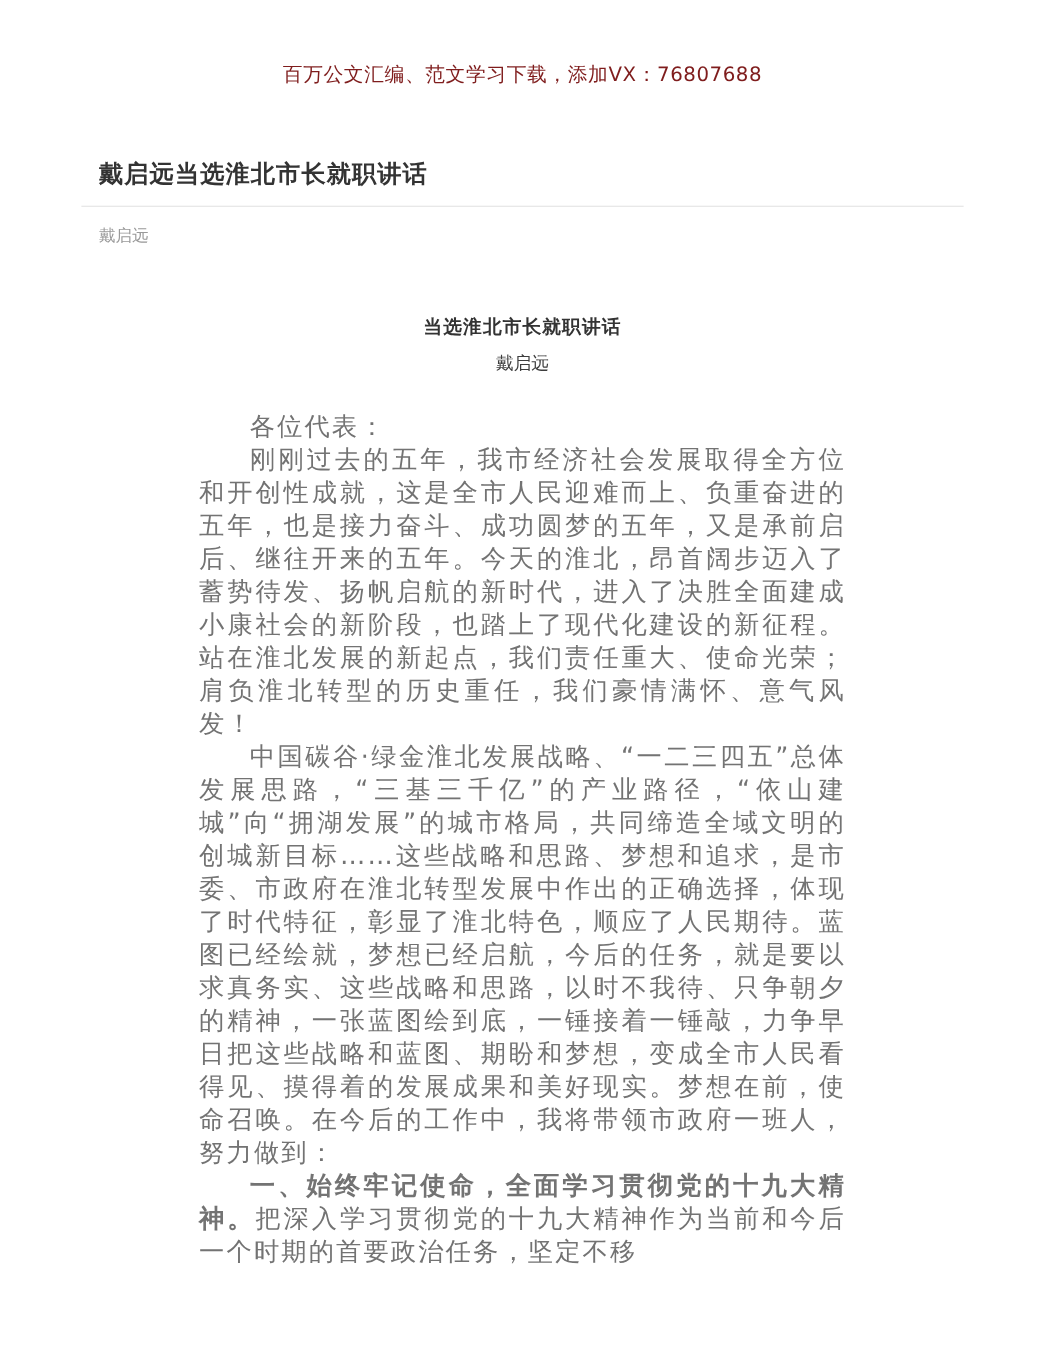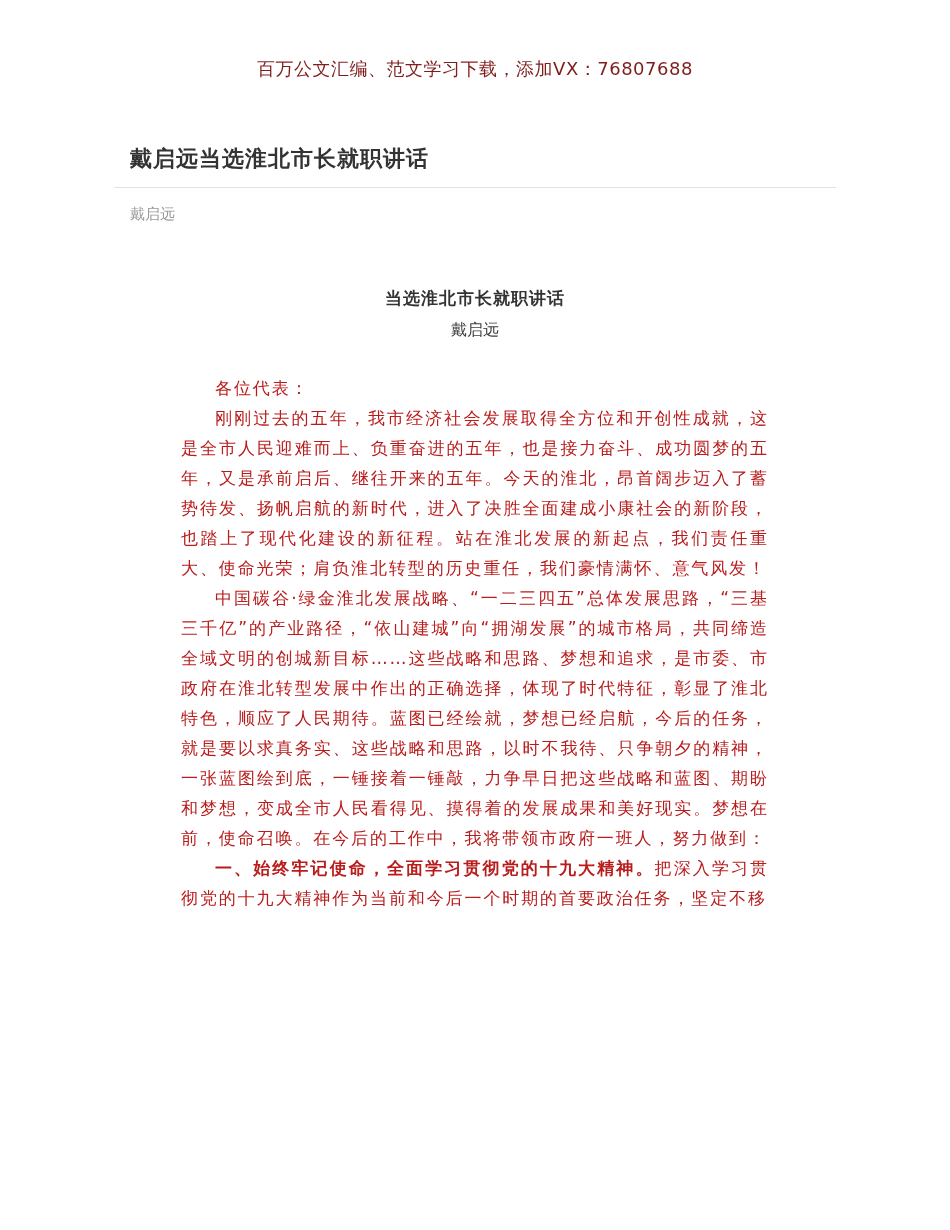--- a/index.html
+++ b/index.html
@@ -21,21 +21,21 @@
     padding-top: 57px;
     text-align: center;
     font-size: 18px;
     font-weight: 500;
     color: #7f1d1d;
     letter-spacing: 0.5px;
     line-height: 24px;
   }
   .article-header {
     margin-top: 62px;
-    padding: 0 114px;
+    padding: 0 74px;
   }
   .article-title {
     margin: 0 0 0 16px;
     font-size: 22px;
     font-weight: 600;
     color: #333333;
     letter-spacing: 1px;
     line-height: 32px;
   }
   hr.title-rule {
@@ -69,27 +69,27 @@
     line-height: 22px;
   }
   .doc-date {
     text-align: center;
     font-size: 16px;
     margin-top: 9px;
     line-height: 22px;
   }
   .para {
     margin: 0;
-    font-size: 17px;
+    font-size: 23px;
     line-height: 30px;
     letter-spacing: 1.9px;
     text-align: justify;
     text-justify: inter-character;
     text-indent: 2em;
-    color: #b91c1c;
+    color: #737373;
   }
   .para.first {
     margin-top: 32px;
   }
   .para b { font-weight: bold; }
 </style>
 </head>
 <body>
 
 <div class="page">

